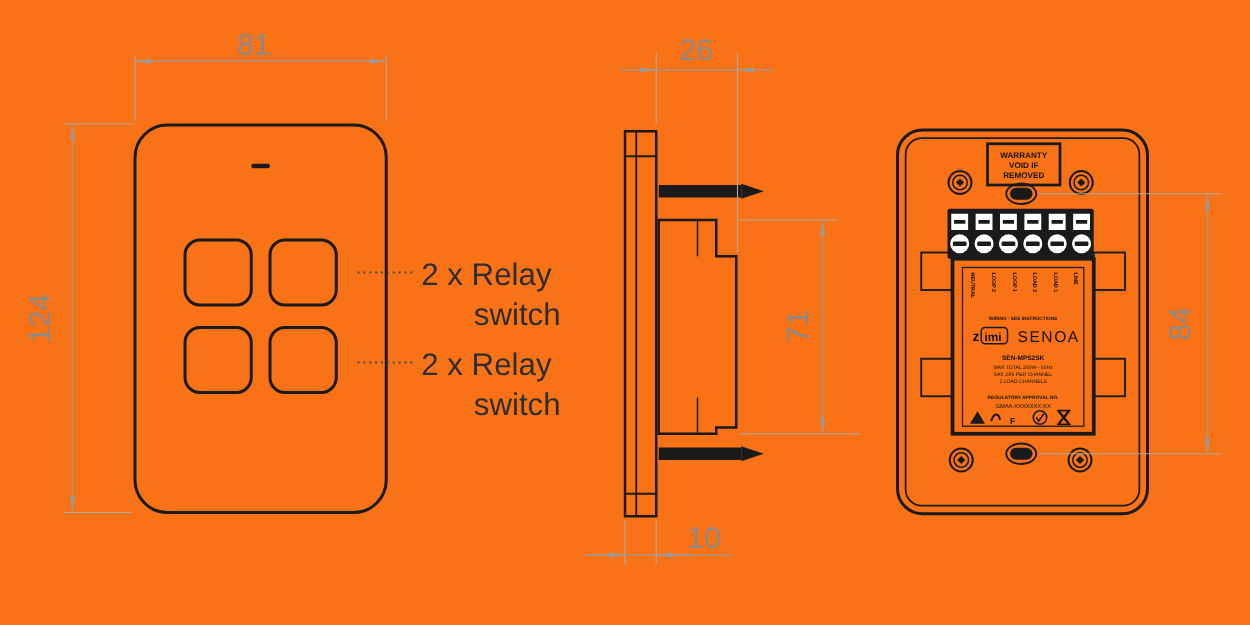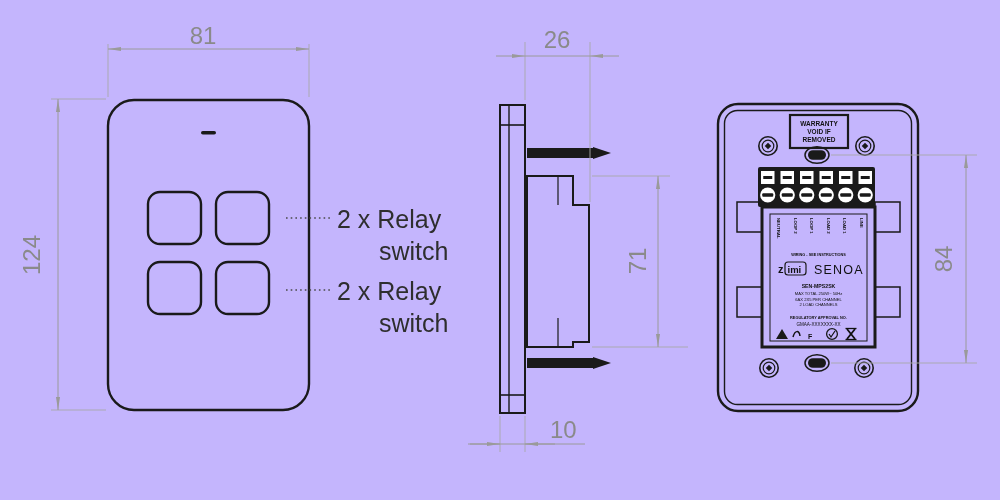--- a/index.html
+++ b/index.html
@@ -1,16 +1,16 @@
 <!DOCTYPE html>
 <html><head>
 <meta charset="utf-8">
 <style>
   html,body{margin:0;padding:0;background:#ffffff;}
-  .stage{position:relative;width:1000px;height:500px;background:#c4b5fd;overflow:hidden;
+  .stage{position:relative;width:1000px;height:500px;background:#f97316;overflow:hidden;
          font-family:"Liberation Sans",sans-serif;text-align:right;}
   svg{display:block;}
   svg text{font-family:"Liberation Sans",sans-serif;}
   .ink{stroke:#1a1a1a;fill:none;}
   .ink-fill{fill:#1a1a1a;stroke:none;}
   .dimline{stroke:#9a9a9a;stroke-width:1;fill:none;}
   .extline{stroke:#a8a8a8;stroke-width:0.9;fill:none;}
   .dimtext{fill:#8a8a8a;font-size:24px;}
   .anntext{fill:#2e2e2e;font-size:25px;}
   .leader{stroke:#4a4a4a;stroke-width:1.7;stroke-dasharray:1.6 3.1;fill:none;}

